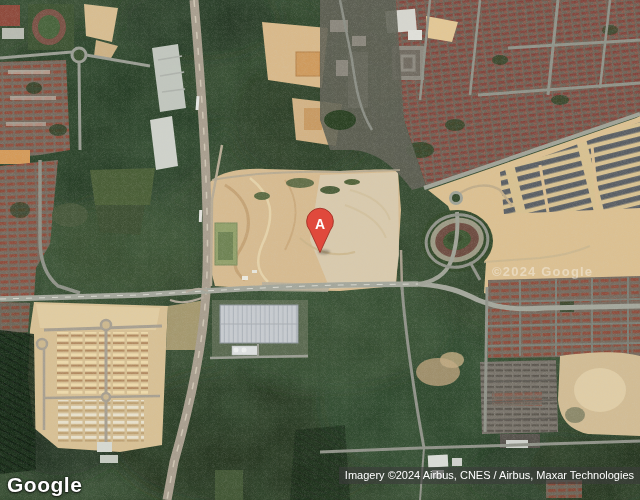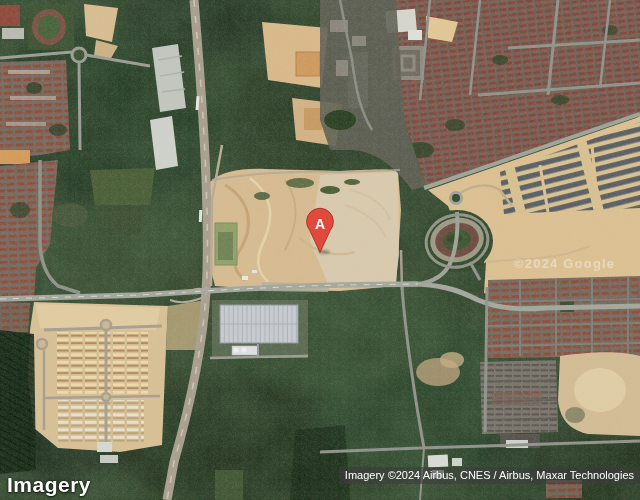--- a/index.html
+++ b/index.html
@@ -15,23 +15,23 @@
     text-shadow:0 0 3px rgba(0,0,0,.7),0 1px 2px rgba(0,0,0,.55),0 0 1px rgba(0,0,0,.8);
     cursor:pointer;
   }
   .attr-bar{
     position:absolute;right:0;bottom:16px;height:17px;line-height:17px;
     padding:0 6px;font-size:11px;white-space:nowrap;
     background:var(--attribution-bg,rgba(60,60,60,.58));
     color:var(--attribution-text,#fff);
   }
   .watermark{
-    position:absolute;left:492px;top:256px;
+    position:absolute;left:492px;top:264px;
     font-size:13px;font-weight:700;letter-spacing:1.2px;
-    color:rgba(255,255,255,.38);white-space:nowrap;pointer-events:none;margin-left:22px;
+    color:rgba(255,255,255,.38);white-space:nowrap;pointer-events:none;
   }
   .marker-a{cursor:pointer;}
 </style>
 </head>
 <body>
 
 <div class="map">
 <svg width="640" height="500" viewBox="0 0 640 500">
   <defs>
     <filter id="soft" x="-5%" y="-5%" width="110%" height="110%">
@@ -306,15 +306,15 @@
   <rect width="640" height="500" filter="url(#grain)"></rect>
 
   <g class="marker-a">
     <ellipse cx="324" cy="252" rx="6" ry="2.5" fill="#000" opacity="0.25" filter="url(#pinShadow)"></ellipse>
     <path d="M320,252.5 L309.7,230.2 A13.4,13.4 0 1 1 330.3,230.2 Z" style="fill:var(--marker-fill,#E0493C);stroke:var(--marker-stroke,#99291F);stroke-width:0.8"></path>
     <text x="320" y="228.5" text-anchor="middle" font-family="Liberation Sans, sans-serif" font-size="14" font-weight="bold" style="fill:var(--marker-label-color,#fff)">A</text>
   </g>
 </svg>
 
 <div class="watermark">©2024 Google</div>
-<div class="google-logo">Imagery</div>
+<div class="google-logo">Google</div>
 <div class="attr-bar">Imagery ©2024 Airbus, CNES / Airbus, Maxar Technologies</div>
 </div>
 
 </body></html>

